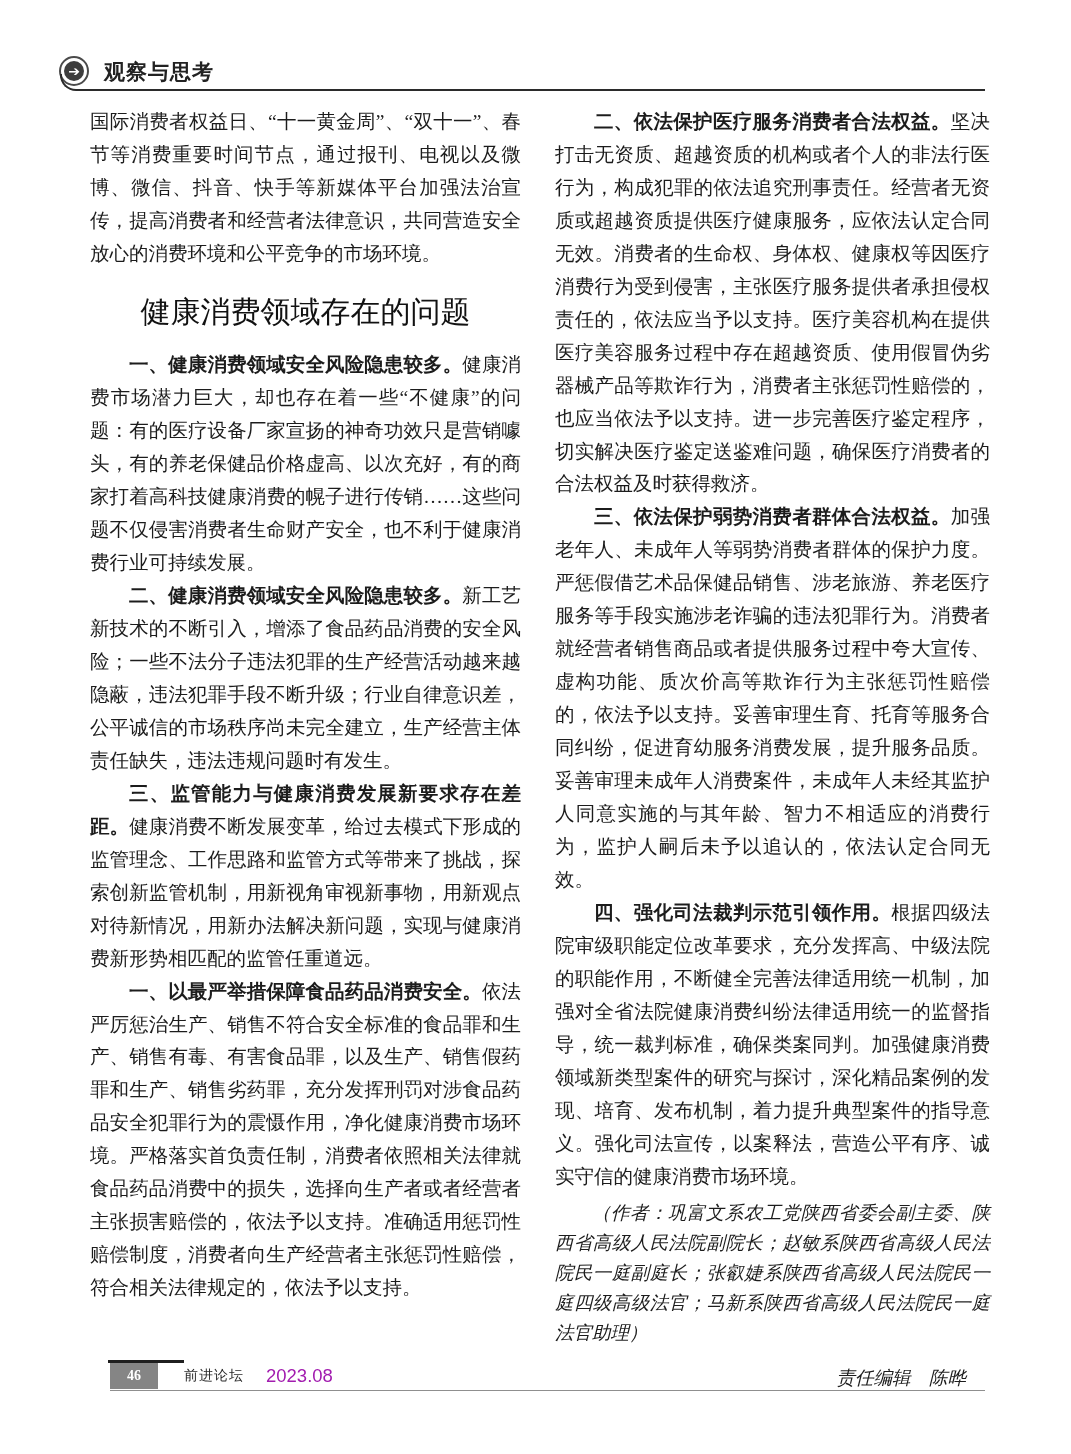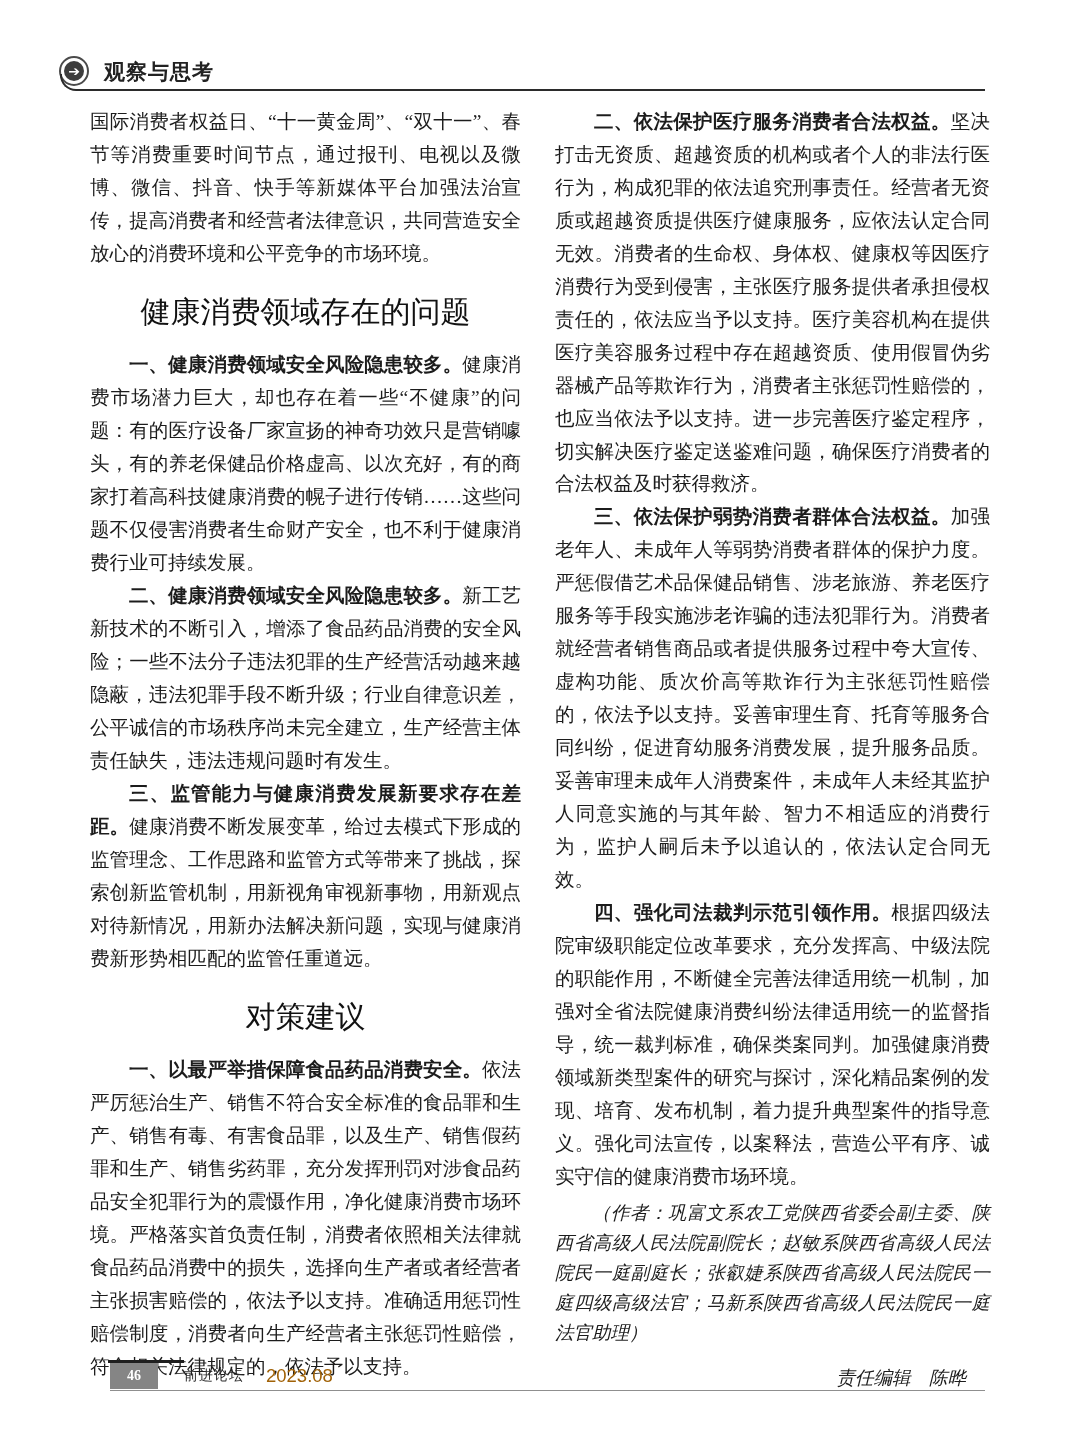--- a/index.html
+++ b/index.html
@@ -110,21 +110,21 @@
     font-family:"Liberation Serif", serif;
   }
   .journal{
     margin-left:26px;
     font-family:"Liberation Sans", sans-serif;
     font-size:14px;color:#2a2a2a;letter-spacing:1px;
   }
   .issue{
     margin-left:22px;
     font-family:"Liberation Sans", sans-serif;
-    font-size:18.5px;color:#a16207;
+    font-size:18.5px;color:#a21caf;
   }
 </style>
 </head>
 <body>
 
 <div class="page">
 
   <header class="header">
     <span class="icon-wrap">
       <span class="icon-inner">➔</span>
@@ -136,21 +136,20 @@
   <main class="columns">
 
     <section class="col">
       <p class="para no-indent">国际消费者权益日、“十一黄金周”、“双十一”、春节等消费重要时间节点，通过报刊、电视以及微博、微信、抖音、快手等新媒体平台加强法治宣传，提高消费者和经营者法律意识，共同营造安全放心的消费环境和公平竞争的市场环境。</p>
       <h2 class="section-heading">健康消费领域存在的问题</h2>
       <div>
           <p class="para"><span class="lead">一、健康消费领域安全风险隐患较多。</span><span>健康消费市场潜力巨大，却也存在着一些“不健康”的问题：有的医疗设备厂家宣扬的神奇功效只是营销噱头，有的养老保健品价格虚高、以次充好，有的商家打着高科技健康消费的幌子进行传销……这些问题不仅侵害消费者生命财产安全，也不利于健康消费行业可持续发展。</span></p>
           <p class="para"><span class="lead">二、健康消费领域安全风险隐患较多。</span><span>新工艺新技术的不断引入，增添了食品药品消费的安全风险；一些不法分子违法犯罪的生产经营活动越来越隐蔽，违法犯罪手段不断升级；行业自律意识差，公平诚信的市场秩序尚未完全建立，生产经营主体责任缺失，违法违规问题时有发生。</span></p>
           <p class="para"><span class="lead">三、监管能力与健康消费发展新要求存在差距。</span><span>健康消费不断发展变革，给过去模式下形成的监管理念、工作思路和监管方式等带来了挑战，探索创新监管机制，用新视角审视新事物，用新观点对待新情况，用新办法解决新问题，实现与健康消费新形势相匹配的监管任重道远。</span></p>
         </div>
-      <h2 class="section-heading">对策建议</h2>
       <div>
           <p class="para"><span class="lead">一、以最严举措保障食品药品消费安全。</span><span>依法严厉惩治生产、销售不符合安全标准的食品罪和生产、销售有毒、有害食品罪，以及生产、销售假药罪和生产、销售劣药罪，充分发挥刑罚对涉食品药品安全犯罪行为的震慑作用，净化健康消费市场环境。严格落实首负责任制，消费者依照相关法律就食品药品消费中的损失，选择向生产者或者经营者主张损害赔偿的，依法予以支持。准确适用惩罚性赔偿制度，消费者向生产经营者主张惩罚性赔偿，符合相关法律规定的，依法予以支持。</span></p>
         </div>
     </section>
 
     <section class="col col-right">
       <div>
           <p class="para"><span class="lead">二、依法保护医疗服务消费者合法权益。</span><span>坚决打击无资质、超越资质的机构或者个人的非法行医行为，构成犯罪的依法追究刑事责任。经营者无资质或超越资质提供医疗健康服务，应依法认定合同无效。消费者的生命权、身体权、健康权等因医疗消费行为受到侵害，主张医疗服务提供者承担侵权责任的，依法应当予以支持。医疗美容机构在提供医疗美容服务过程中存在超越资质、使用假冒伪劣器械产品等欺诈行为，消费者主张惩罚性赔偿的，也应当依法予以支持。进一步完善医疗鉴定程序，切实解决医疗鉴定送鉴难问题，确保医疗消费者的合法权益及时获得救济。</span></p>
           <p class="para"><span class="lead">三、依法保护弱势消费者群体合法权益。</span><span>加强老年人、未成年人等弱势消费者群体的保护力度。严惩假借艺术品保健品销售、涉老旅游、养老医疗服务等手段实施涉老诈骗的违法犯罪行为。消费者就经营者销售商品或者提供服务过程中夸大宣传、虚构功能、质次价高等欺诈行为主张惩罚性赔偿的，依法予以支持。妥善审理生育、托育等服务合同纠纷，促进育幼服务消费发展，提升服务品质。妥善审理未成年人消费案件，未成年人未经其监护人同意实施的与其年龄、智力不相适应的消费行为，监护人嗣后未予以追认的，依法认定合同无效。</span></p>
           <p class="para"><span class="lead">四、强化司法裁判示范引领作用。</span><span>根据四级法院审级职能定位改革要求，充分发挥高、中级法院的职能作用，不断健全完善法律适用统一机制，加强对全省法院健康消费纠纷法律适用统一的监督指导，统一裁判标准，确保类案同判。加强健康消费领域新类型案件的研究与探讨，深化精品案例的发现、培育、发布机制，着力提升典型案件的指导意义。强化司法宣传，以案释法，营造公平有序、诚实守信的健康消费市场环境。</span></p>

